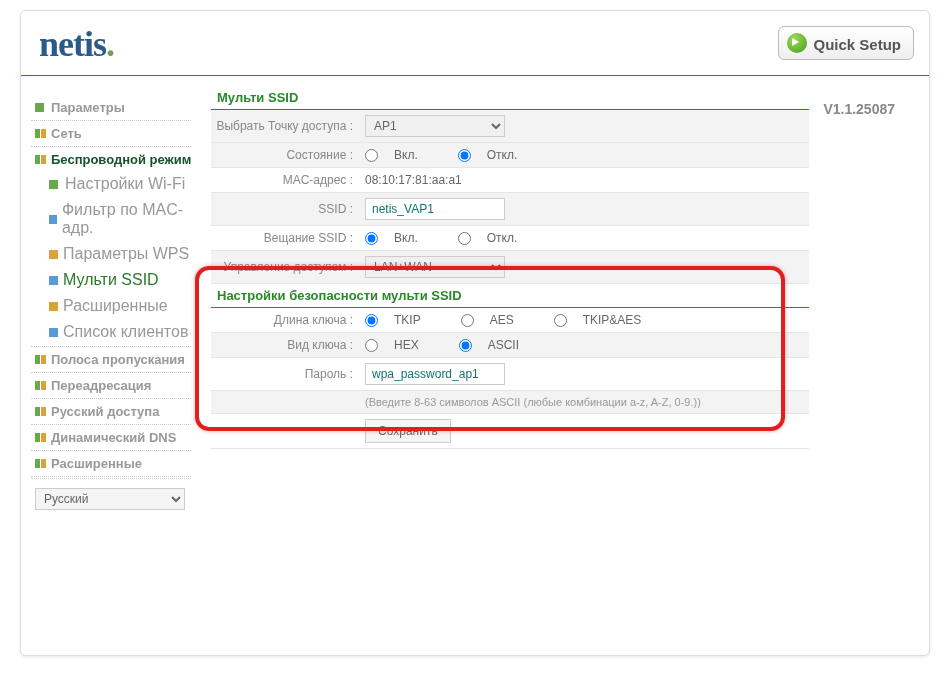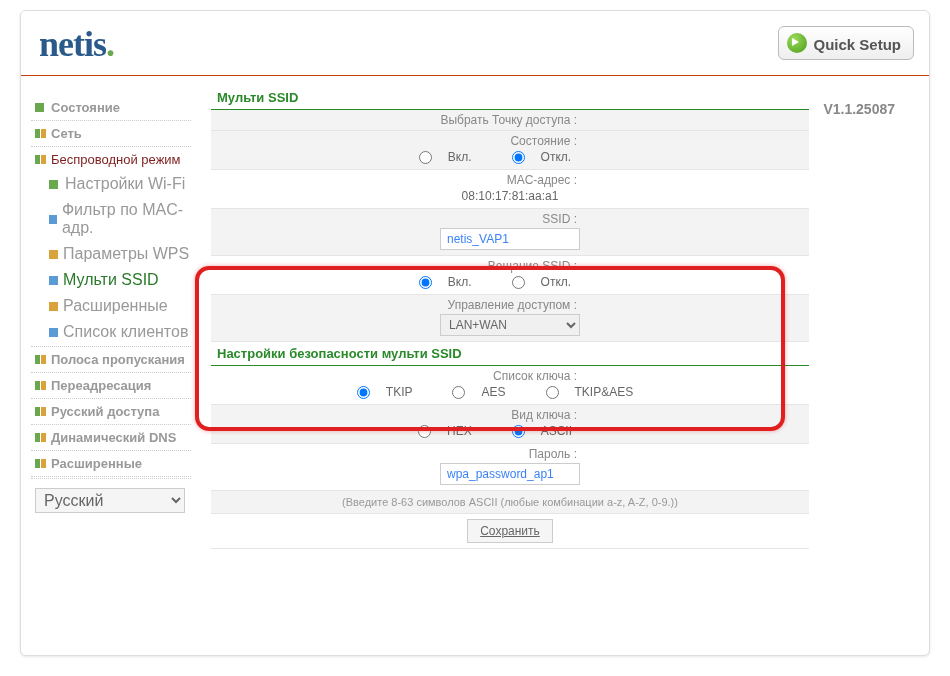--- a/index.html
+++ b/index.html
@@ -10,61 +10,61 @@
 .logo .dot { color: #6aa84f; }
 .quick-setup { position: absolute; right: 15px; top: 15px; background: linear-gradient(#fff,#eee); border: 1px solid #bbb; border-radius: 6px; padding: 6px 12px 6px 8px; font-size: 15px; font-weight: bold; color: #555; cursor: pointer; display: flex; align-items: flex-end; gap: 6px; }
 .qs-icon { width: 20px; height: 20px; border-radius: 50%; background: radial-gradient(circle at 35% 30%, #9bdc5a, #4a9b1a); position: relative; }
 .qs-icon::after { content: ""; position: absolute; left: 5px; top: 5px; border: 4px solid transparent; border-left: 7px solid #fff; }
 .version { position: absolute; right: 34px; top: 90px; font-size: 14px; font-weight: bold; color: #888; }
 .body { display: flex; height: calc(100% - 65px); }
 .sidebar { width: 180px; padding: 20px 0 0 10px; }
 .sidebar-item { display: flex; align-items: center; padding: 4px 4px; font-size: 13px; color: #999; cursor: pointer; gap: 5px; }
 .sidebar-item.main { font-weight: bold; }
 .sidebar-item.sub { padding-left: 18px; font-size: 16px; }
-.sidebar-item.active.main { color: #7f1d1d; font-weight: normal; }
+.sidebar-item.active.main { color: #14532d; font-weight: bold; }
 .sidebar-item.active.sub { color: #2a7a2a; }
 .sq { width: 9px; height: 9px; display: inline-block; }
 .sq-g { background: #6aa84f; margin-right: 2px; }
 .sq-dual { width: 11px; height: 9px; background: linear-gradient(to right, #6aa84f 45%, #fff 45% 55%, #d9a23b 55%); }
 .sq-b { background: #5b9bd5; }
 .sq-o { background: #d9a23b; }
 .sidebar hr { border: none; border-top: 1px dotted #ccc; margin: 1px 10px 1px 0; }
-.lang { margin: 8px 0 0 4px; width: 150px; border: 1px solid #ccc; background: #f5f5f5; font-size: 16px; color: #666; padding: 2px 4px; }
+.lang { margin: 8px 0 0 4px; width: 150px; border: 1px solid #ccc; background: #f5f5f5; font-size: 12px; color: #666; padding: 2px 4px; }
 .content { flex: 1; padding: 10px 120px 10px 10px; position: relative; }
 .section-title { color: #2a8a2a; font-weight: bold; font-size: 13px; padding: 4px 6px; border-bottom: 1px solid #2a8a2a; }
-.row { display: flex; align-items: center; border-bottom: 1px solid #e5e5e5; padding: 3px 0; flex-direction: column; }
+.row { display: flex; align-items: center; border-bottom: 1px solid #e5e5e5; padding: 3px 0; }
 .row.alt { background: #f3f3f3; }
 .label { width: 150px; text-align: right; padding-right: 8px; color: #888; font-size: 12px; }
 .value { flex: 1; padding: 2px 4px; color: #666; font-size: 12px; display: flex; align-items: center; gap: 10px; }
-.value input[type=text] { border: 1px solid #ccc; padding: 3px 6px; font-size: 12px; width: 140px; color: #3b82f6; }
+.value input[type=text] { border: 1px solid #ccc; padding: 3px 6px; font-size: 12px; width: 140px; color: #0f766e; }
 .value select { border: 1px solid #ccc; background: #f0f0f0; padding: 2px 4px; font-size: 12px; width: 140px; color: #666; }
 .radio-opt { display: inline-flex; align-items: center; gap: 16px; margin-right: 30px; justify-content: flex-end; }
 .hint { color: #999; font-size: 11px; }
-.save-btn { border: 1px solid #ccc; background: #f5f5f5; padding: 4px 12px; font-size: 12px; color: #666; cursor: pointer; text-decoration: underline; }
+.save-btn { border: 1px solid #ccc; background: #f5f5f5; padding: 4px 12px; font-size: 12px; color: #666; cursor: pointer; }
 .highlight-box { position: absolute; border: 4px solid #e02020; border-radius: 14px; pointer-events: none; box-shadow: 0 0 4px rgba(224,32,32,0.4); }
 .select-highlight { outline: 2px solid #4a90d9; }
 </style>
 </head>
 <body>
 
 <div class="frame">
   <div class="header">
     <span class="logo"><span>netis</span><span class="dot">.</span></span>
     <button class="quick-setup">
       <span class="qs-icon"></span>
       <span>Quick Setup</span>
     </button>
   </div>
   <div class="version">V1.1.25087</div>
 
   <div class="body">
     <div class="sidebar" id="sidebar">
       <div class="sidebar-item main">
           <span class="sq sq-g"></span>
-          <span>Состояние</span>
+          <span>Параметры</span>
         </div><hr><div class="sidebar-item main">
           <span class="sq sq-dual"></span>
           <span>Сеть</span>
         </div><hr><div class="sidebar-item main active">
           <span class="sq sq-dual"></span>
           <span>Беспроводной режим</span>
         </div><div class="sidebar-item sub">
           <span class="sq sq-g"></span>
           <span>Настройки Wi-Fi</span>
         </div><div class="sidebar-item sub">
@@ -98,20 +98,23 @@
           <span class="sq sq-dual"></span>
           <span>Расширенные</span>
         </div><hr><hr><select class="lang" id="lang-sel"><option>Русский</option></select>
     </div>
 
     <div class="content">
 
       <div class="section-title">Мульти SSID</div>
       <div class="row alt">
         <div class="label">Выбрать Точку доступа :</div>
+        <div class="value">
+            <select><option>AP1</option></select>
+          </div>
       </div>
 
       <div class="row alt">
         <div class="label">Состояние :</div>
         <div class="value">
           <label class="radio-opt">
               <input type="radio" name="st" style="">
               <span>Вкл.</span>
             </label>
           <label class="radio-opt">
@@ -146,21 +149,21 @@
       <div class="row alt">
         <div class="label">Управление доступом :</div>
         <div class="value">
             <select><option>LAN+WAN</option></select>
           </div>
       </div>
 
       <div id="sec3-start"></div>
       <div class="section-title">Настройки безопасности мульти SSID</div>
       <div class="row">
-        <div class="label">Список ключа :</div>
+        <div class="label">Длина ключа :</div>
         <div class="value">
           <label class="radio-opt">
               <input type="radio" name="kl" checked="" style="">
               <span>TKIP</span>
             </label>
           <label class="radio-opt">
               <input type="radio" name="kl" style="">
               <span>AES</span>
             </label>
           <label class="radio-opt">

